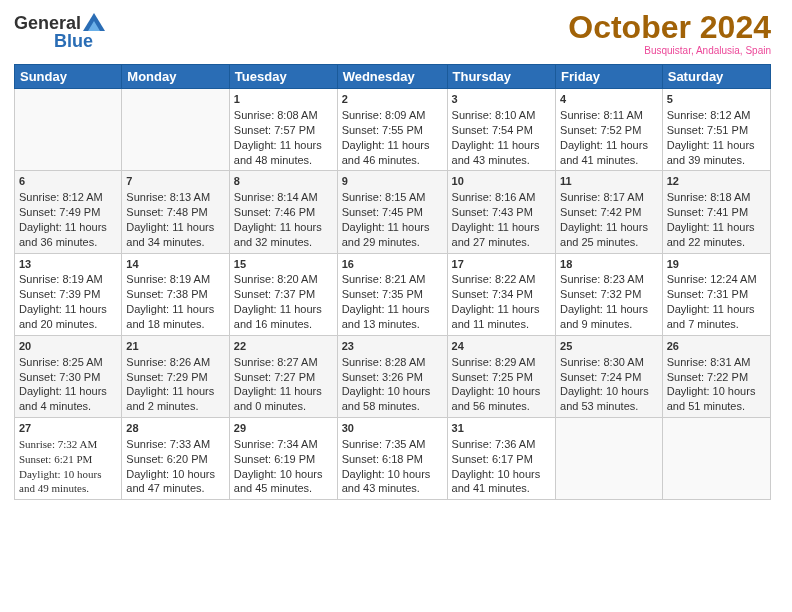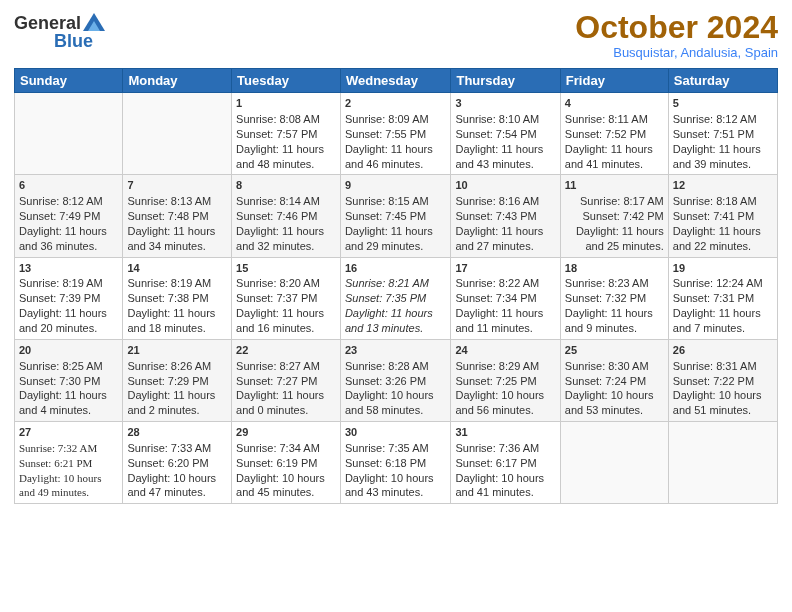--- a/index.html
+++ b/index.html
@@ -7,21 +7,21 @@
       font-family: Arial, sans-serif;
       background: #fff;
       width: 792px;
       height: 612px;
       overflow: hidden;
     }
     .page {
       width: 792px;
       height: 440px;
       background: #fff;
-      padding: 10px 14px 10px 14px;
+      padding: 10px 21px 10px 14px;
     }
     .header {
       display: flex;
       justify-content: space-between;
       align-items: flex-start;
       margin-bottom: 8px;
     }
     .logo {
       display: flex;
       align-items: center;
@@ -43,22 +43,22 @@
     .title-block {
       text-align: right;
     }
     .month-title {
       font-size: 32px;
       font-weight: bold;
       color: #a16207;
       line-height: 1.1;
     }
     .location {
-      font-size: 13px;
-      color: #3b82f6;
+      font-size: 10px;
+      color: #ec4899;
     }
     .calendar {
       width: 100%;
       border-collapse: collapse;
     }
     .calendar th {
       background: #2a6db5;
       color: #fff;
       font-size: 13px;
       font-weight: bold;
@@ -194,21 +194,21 @@
 Daylight: 11 hours and 29 minutes.</div>
           </td>
           <td>
             <span class="day-num">10</span>
             <div class="day-info" style="white-space: pre-line;">Sunrise: 8:16 AM
 Sunset: 7:43 PM
 Daylight: 11 hours and 27 minutes.</div>
           </td>
           <td>
             <span class="day-num">11</span>
-            <div class="day-info" style="white-space: pre-line; text-align: right;">Sunrise: 8:17 AM
+            <div class="day-info" style="white-space: pre-line;">Sunrise: 8:17 AM
 Sunset: 7:42 PM
 Daylight: 11 hours and 25 minutes.</div>
           </td>
           <td>
             <span class="day-num">12</span>
             <div class="day-info" style="white-space: pre-line;">Sunrise: 8:18 AM
 Sunset: 7:41 PM
 Daylight: 11 hours and 22 minutes.</div>
           </td>
         </tr>
@@ -226,21 +226,21 @@
 Daylight: 11 hours and 18 minutes.</div>
           </td>
           <td>
             <span class="day-num">15</span>
             <div class="day-info" style="white-space: pre-line;">Sunrise: 8:20 AM
 Sunset: 7:37 PM
 Daylight: 11 hours and 16 minutes.</div>
           </td>
           <td>
             <span class="day-num">16</span>
-            <div class="day-info" style="white-space: pre-line; font-style: italic;">Sunrise: 8:21 AM
+            <div class="day-info" style="white-space: pre-line;">Sunrise: 8:21 AM
 Sunset: 7:35 PM
 Daylight: 11 hours and 13 minutes.</div>
           </td>
           <td>
             <span class="day-num">17</span>
             <div class="day-info" style="white-space: pre-line;">Sunrise: 8:22 AM
 Sunset: 7:34 PM
 Daylight: 11 hours and 11 minutes.</div>
           </td>
           <td>

